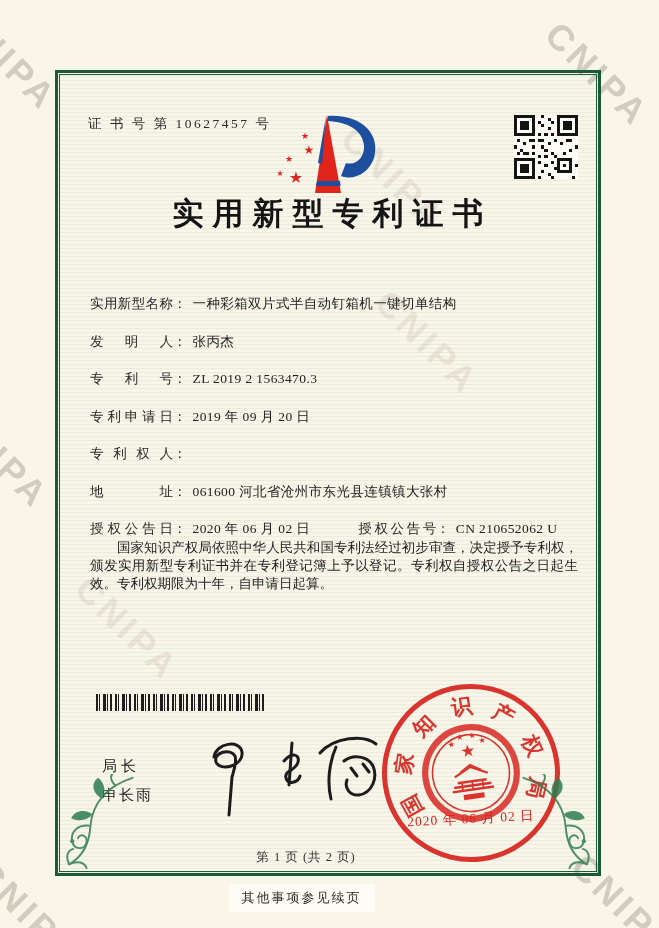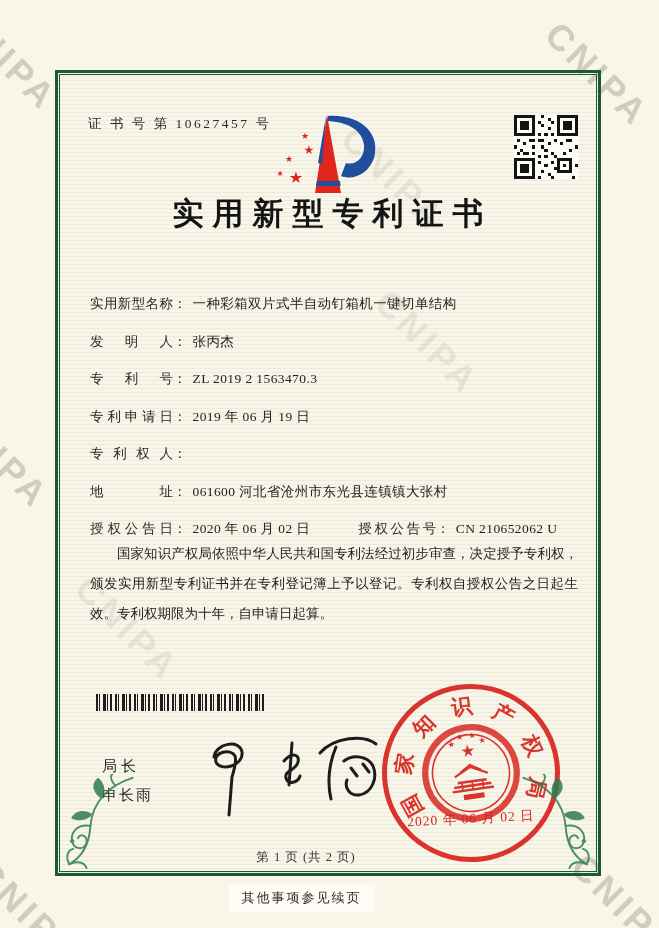--- a/index.html
+++ b/index.html
@@ -45,21 +45,21 @@
     display:inline-block;width:83px;flex:0 0 83px;
     text-align:justify;text-align-last:justify;color:#2a2a2a;
   }
   .colon{margin:0 6px 0 0;}
   .fvalue{letter-spacing:.4px;white-space:nowrap;}
   .second{display:flex;align-items:center;margin-left:48px;}
   .second .flabel{width:78px;flex:0 0 78px;}
   
   .paras{
     position:absolute;left:32px;width:488px;top:466px;
-    font-size:13.5px;line-height:30px;color:#1e1e1e;text-align:justify;
+    font-size:13.5px;line-height:18px;color:#1e1e1e;text-align:justify;
   }
   .paras p{margin:0;text-indent:2em;}
   
   .barcode{
     position:absolute;left:38px;top:621px;width:168px;height:17px;
     background:repeating-linear-gradient(90deg,
       #1d1d1d 0 2px, transparent 2px 3px,
       #1d1d1d 3px 4px, transparent 4px 7px,
       #1d1d1d 7px 10px, transparent 10px 11px,
       #1d1d1d 11px 12px, transparent 12px 14px,
@@ -215,21 +215,21 @@
           <span class="fvalue">张丙杰</span>
       </div>
       <div class="frow">
         <span class="flabel">专利号</span>
           <span class="colon">：</span>
           <span class="fvalue">ZL 2019 2 1563470.3</span>
       </div>
       <div class="frow">
         <span class="flabel">专利申请日</span>
           <span class="colon">：</span>
-          <span class="fvalue">2019 年 06 月 19 日</span>
+          <span class="fvalue">2019 年 09 月 20 日</span>
       </div>
       <div class="frow">
         <span class="flabel">专利权人</span>
           <span class="colon">：</span>
       </div>
       <div class="frow">
         <span class="flabel">地址</span>
           <span class="colon">：</span>
           <span class="fvalue">061600 河北省沧州市东光县连镇镇大张村</span>
       </div>

